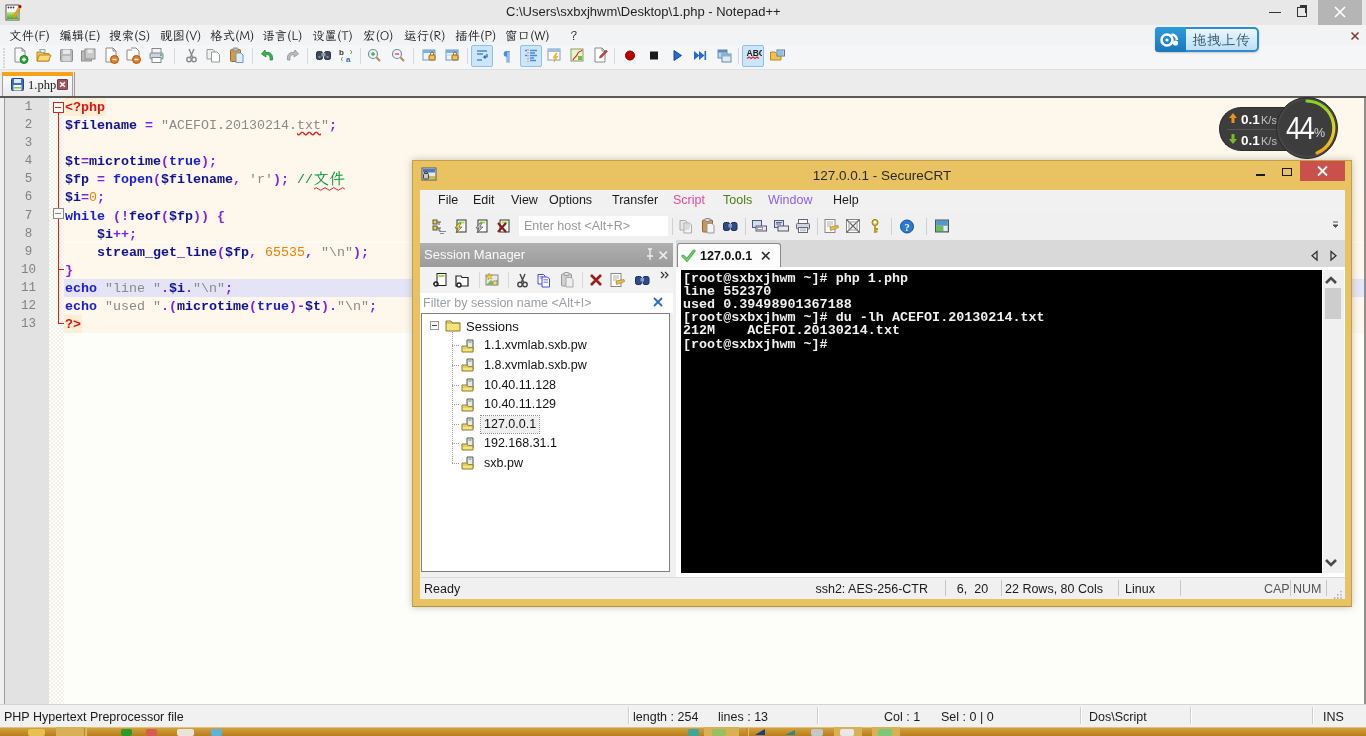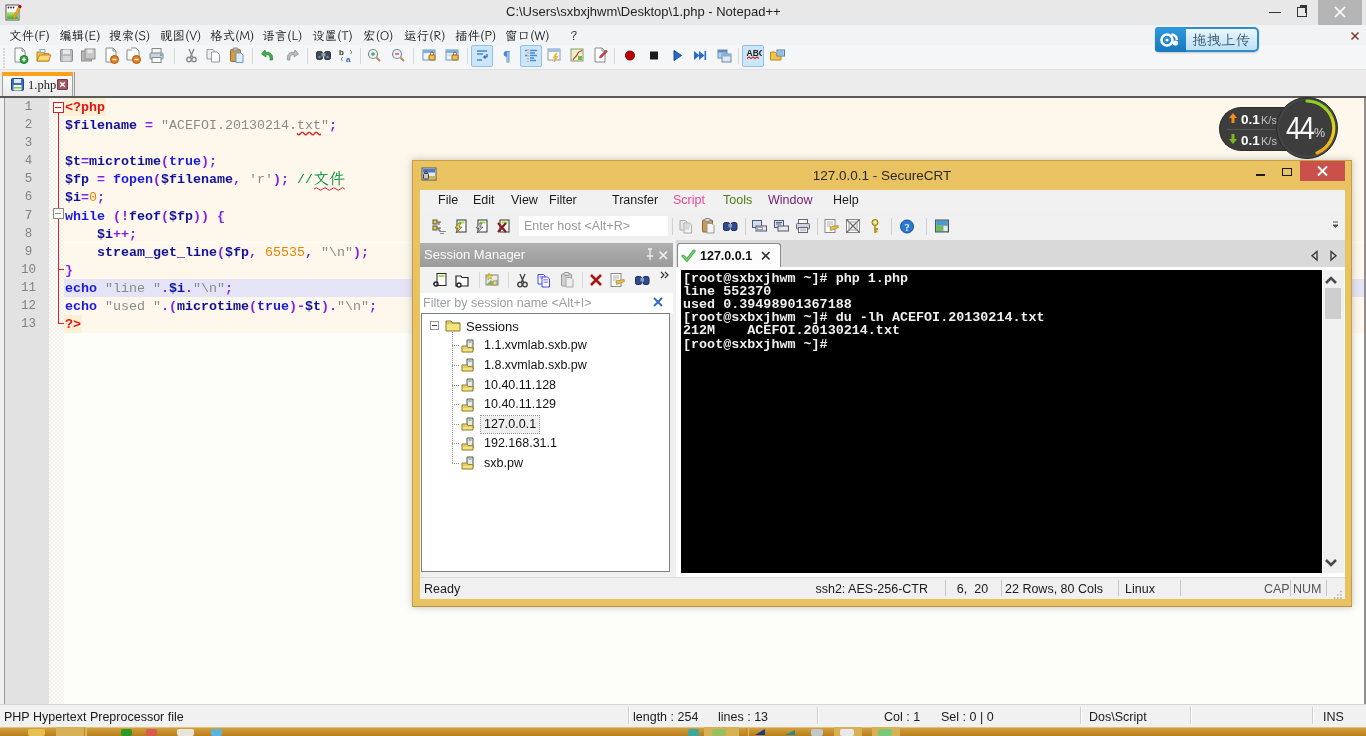--- a/index.html
+++ b/index.html
@@ -326,25 +326,25 @@
 <div style="position:absolute;left:1282px;top:168px;width:10px;height:7.5px;border:1.6px solid #1a1a1a;"></div>
 <div style="position:absolute;left:1300px;top:161.2px;width:44.7px;height:20.3px;background:#c9504b;">
     <svg style="position:absolute;left:0;top:0" width="45" height="21">
       <path d="M18 5.5 L27 14.5 M27 5.5 L18 14.5" stroke="#fff" stroke-width="1.8"></path>
     </svg>
   </div>
 <div style="position:absolute;left:419.5px;top:190px;width:925px;height:22px;background:#f1f1f1;"></div>
 <div style="position:absolute;left:438px;top:193px;font:400 12.5px 'Liberation Sans', sans-serif;color:#1a1a1a;white-space:pre;">File</div>
 <div style="position:absolute;left:473px;top:193px;font:400 12.5px 'Liberation Sans', sans-serif;color:#1a1a1a;white-space:pre;">Edit</div>
 <div style="position:absolute;left:511px;top:193px;font:400 12.5px 'Liberation Sans', sans-serif;color:#1a1a1a;white-space:pre;">View</div>
-<div style="position:absolute;left:549px;top:193px;font:400 12.5px 'Liberation Sans', sans-serif;color:#1a1a1a;white-space:pre;">Filter</div>
+<div style="position:absolute;left:549px;top:193px;font:400 12.5px 'Liberation Sans', sans-serif;color:#1a1a1a;white-space:pre;">Options</div>
 <div style="position:absolute;left:612px;top:193px;font:400 12.5px 'Liberation Sans', sans-serif;color:#1a1a1a;white-space:pre;">Transfer</div>
 <div style="position:absolute;left:673px;top:193px;font:400 12.5px 'Liberation Sans', sans-serif;color:#ec4899;white-space:pre;">Script</div>
 <div style="position:absolute;left:723px;top:193px;font:400 12.5px 'Liberation Sans', sans-serif;color:#4d7c0f;white-space:pre;">Tools</div>
-<div style="position:absolute;left:768px;top:193px;font:400 12.5px 'Liberation Sans', sans-serif;color:#701a75;white-space:pre;">Window</div>
+<div style="position:absolute;left:768px;top:193px;font:400 12.5px 'Liberation Sans', sans-serif;color:#8b5cf6;white-space:pre;">Window</div>
 <div style="position:absolute;left:833px;top:193px;font:400 12.5px 'Liberation Sans', sans-serif;color:#1a1a1a;white-space:pre;">Help</div>
 <svg style="position:absolute;left:432px;top:218px;" width="17" height="17" viewBox="0 0 17 17">
     <rect x="1" y="2" width="4" height="4" fill="#f5d020" stroke="#555"></rect>
     <rect x="1" y="8" width="4" height="4" fill="#f5d020" stroke="#555"></rect>
     <path d="M5 4 H9 M5 10 H9 M7 10 V13 H9 M7 4 V7" stroke="#555" fill="none"></path>
     <path d="M8 13.5 H14 M8 15.5 H12" stroke="#888"></path>
   </svg>
 <svg style="position:absolute;left:453px;top:218px;" width="17" height="17" viewBox="0 0 17 17">
     <rect x="4" y="2" width="9" height="12" fill="#fff" stroke="#333"></rect>
     <rect x="5.5" y="3.5" width="6" height="2" fill="#9adf4a"></rect>

